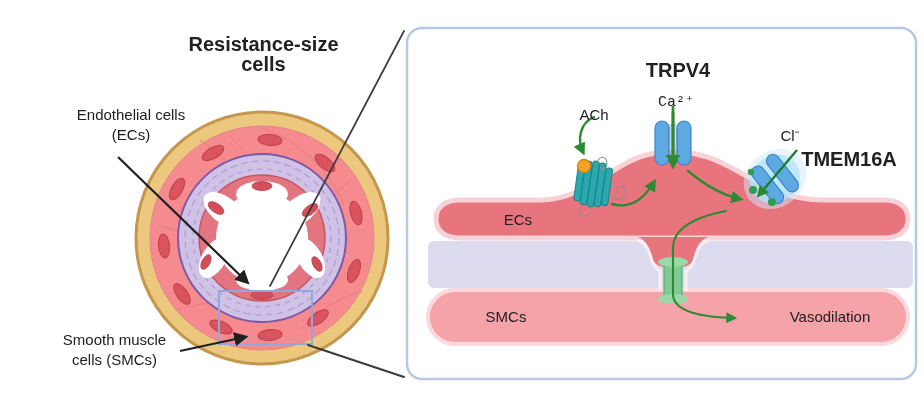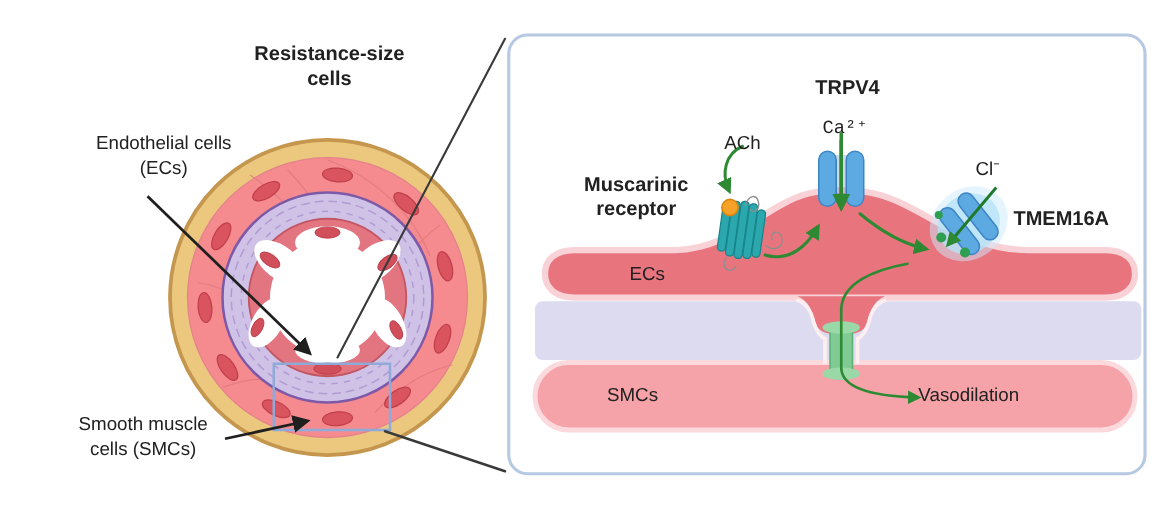--- a/index.html
+++ b/index.html
@@ -7,21 +7,21 @@
     position:relative;width:924px;height:412px;background:#ffffff;
     font-family:"Liberation Sans",sans-serif;overflow:hidden;
   }
   svg{position:absolute;left:0;top:0;}
   .lbl{
     position:absolute;color:#212121;font-size:15px;line-height:19px;
     text-align:center;white-space:nowrap;
   }
   .lbl.two{white-space:normal;}
   .bold{font-weight:bold;}
-  .t16{font-size:16px;}
+  .t16{font-size:20px;}
 </style>
 </head>
 <body>
 
 <div class="canvas">
 
   <svg width="924" height="412" viewBox="0 0 924 412">
     <defs>
       <marker id="ahb" viewBox="0 0 10 10" refX="7.5" refY="5" markerWidth="6.5" markerHeight="6.5" orient="auto-start-reverse">
         <path d="M0,0 L10,5 L0,10 z" fill="#1f1f1f"></path>
@@ -181,23 +181,21 @@
   <div class="lbl two" style="left:32px;top:330px;width:165px;line-height:20px;"><span>Smooth muscle</span><br>
        <span>cells (SMCs)</span></div>
 
   <div class="lbl two" style="left:52px;top:105px;width:158px;line-height:20px;"><span>Endothelial cells</span><br>
        <span>(ECs)</span></div>
 
   <div class="lbl bold t16" style="left:638px;top:61px;width:80px;">TRPV4</div>
   <div class="lbl" style="left:636px;top:93px;width:80px;font-family:Liberation Mono, monospace;">Ca²⁺</div>
   <div class="lbl" style="left:566px;top:105px;width:56px;">ACh</div>
 
-  <div class="lbl bold t16 two" style="left:448px;top:139px;width:122px;line-height:19px;"><span>Muscarinic</span><br>
-       <span>receptor</span></div>
 
   <div class="lbl" style="left:762px;top:126px;width:56px;">Cl⁻</div>
-  <div class="lbl bold t16" style="left:799px;top:150px;width:100px;margin-top:16px;">TMEM16A</div>
+  <div class="lbl bold t16" style="left:799px;top:150px;width:100px;">TMEM16A</div>
 
   <div class="lbl" style="left:462px;top:210px;width:70px;text-align:right;">ECs</div>
   <div class="lbl" style="left:468px;top:307px;width:76px;text-align:center;">SMCs</div>
-  <div class="lbl" style="left:716px;top:307px;width:118px;">Vasodilation</div>
+  <div class="lbl" style="left:771px;top:307px;width:118px;">Vasodilation</div>
 
 </div>
 
 </body></html>

